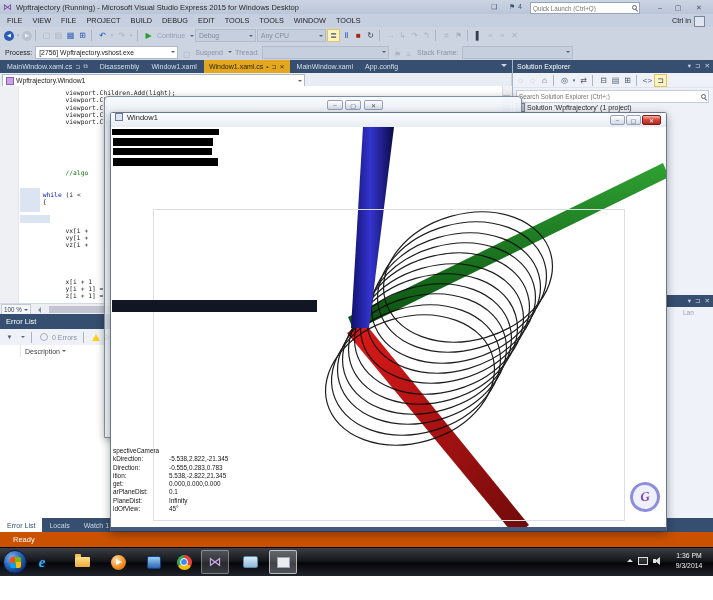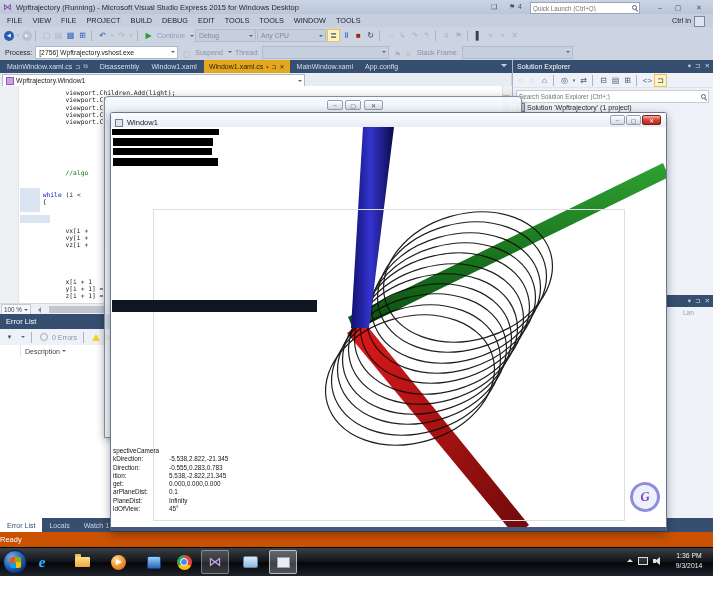--- a/index.html
+++ b/index.html
@@ -94,21 +94,21 @@
   
   #mainwin{position:absolute;left:104px;top:96px;width:416px;height:340px;border:1px solid #7e8ea4;border-radius:4px 4px 0 0;
            background:linear-gradient(rgba(247,250,253,.96),rgba(229,236,244,.9) 20px,rgba(240,243,248,.85));box-shadow:0 2px 8px rgba(0,0,0,.3);}
   .wicon{width:7px;height:7px;border:1px solid #6a7a94;background:#dce4ef;display:inline-block;}
   .wbtn{position:absolute;height:10px;background:linear-gradient(#ffffff,#d3dae6);border:1px solid #93a0b5;border-radius:2px;
         font-size:6px;color:#3f4e66;display:flex;align-items:center;justify-content:center;box-sizing:border-box;}
   .wbtn.redx{background:linear-gradient(#f3b3ab,#d9493c 45%,#ad2a1f);border-color:#7e1a12;color:#fff;}
   #window1{position:absolute;left:110px;top:112px;width:557px;height:419px;border:1px solid #66778f;border-bottom:4px solid #47597c;
            border-radius:3px 3px 0 0;background:#fff;box-shadow:0 3px 10px rgba(0,0,0,.35);box-sizing:border-box;}
   #w1title{position:absolute;left:0;top:0;width:100%;height:14px;border-bottom:1px solid #c9cfd9;
-           background:linear-gradient(rgba(252,253,255,.92),rgba(226,233,241,.85));display:flex;align-items:flex-end;}
+           background:linear-gradient(rgba(252,253,255,.92),rgba(226,233,241,.85));display:flex;align-items:flex-start;}
   #w1content{position:absolute;left:0;top:14px;width:555px;height:400px;background:#fff;overflow:hidden;}
   .blackbar{position:absolute;background:#000;}
   #artifactbar{position:absolute;left:1px;top:173px;width:205px;height:12px;background:#101722;}
   #vpborder{position:absolute;left:42px;top:82px;width:470px;height:310px;border:1px solid #dcdfe2;}
   #camblock{position:absolute;left:2px;top:320px;}
   .camrow{display:flex;font-size:6.4px;line-height:8.3px;color:#141414;white-space:nowrap;}
   .camrow .l{width:56px;}
   #w1logo{position:absolute;left:519px;top:355px;width:30px;height:30px;border:3px solid #8d8ddb;border-radius:50%;
           background:#eef1fc;display:flex;align-items:center;justify-content:center;box-sizing:border-box;
           font-family:"Liberation Serif",serif;font-style:italic;font-weight:bold;font-size:13px;color:#7d49c6;transform:rotate(-8deg);}
@@ -360,21 +360,21 @@
     </div>
     <div id="elbody"></div>
 
     <div id="ptabs">
         <span class="ptab active">Error List</span>
         <span class="ptab">Locals</span>
         <span class="ptab">Watch 1</span>
       </div>
 
     <div id="statusbar">
-      <span style="margin-left:0;">Ready</span>
+      <span style="margin-left:13px;">Ready</span>
       
       
       
       
     </div>
 
     <div id="sedock">
       <div id="sehdr">
         <span style="margin-left:4px;">Solution Explorer</span>
         <span class="hdricons">

